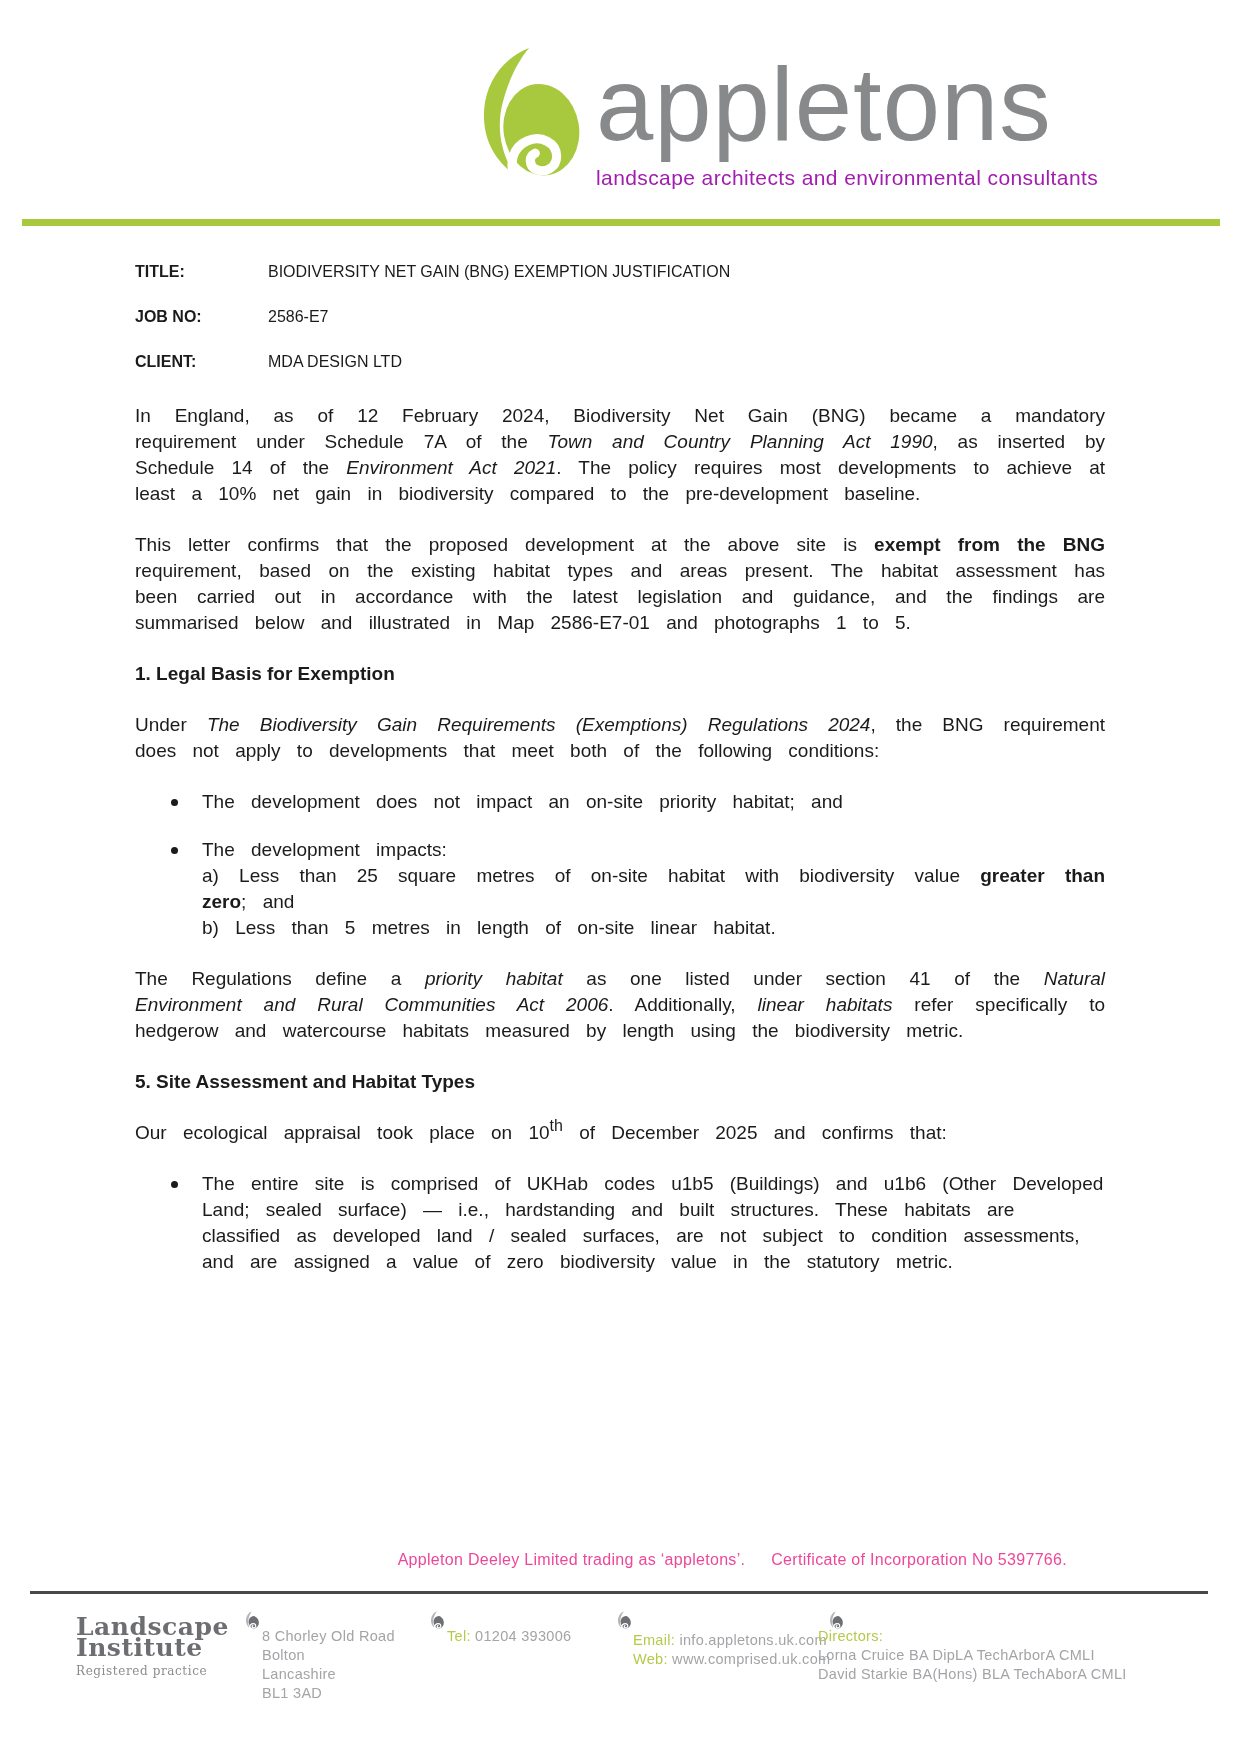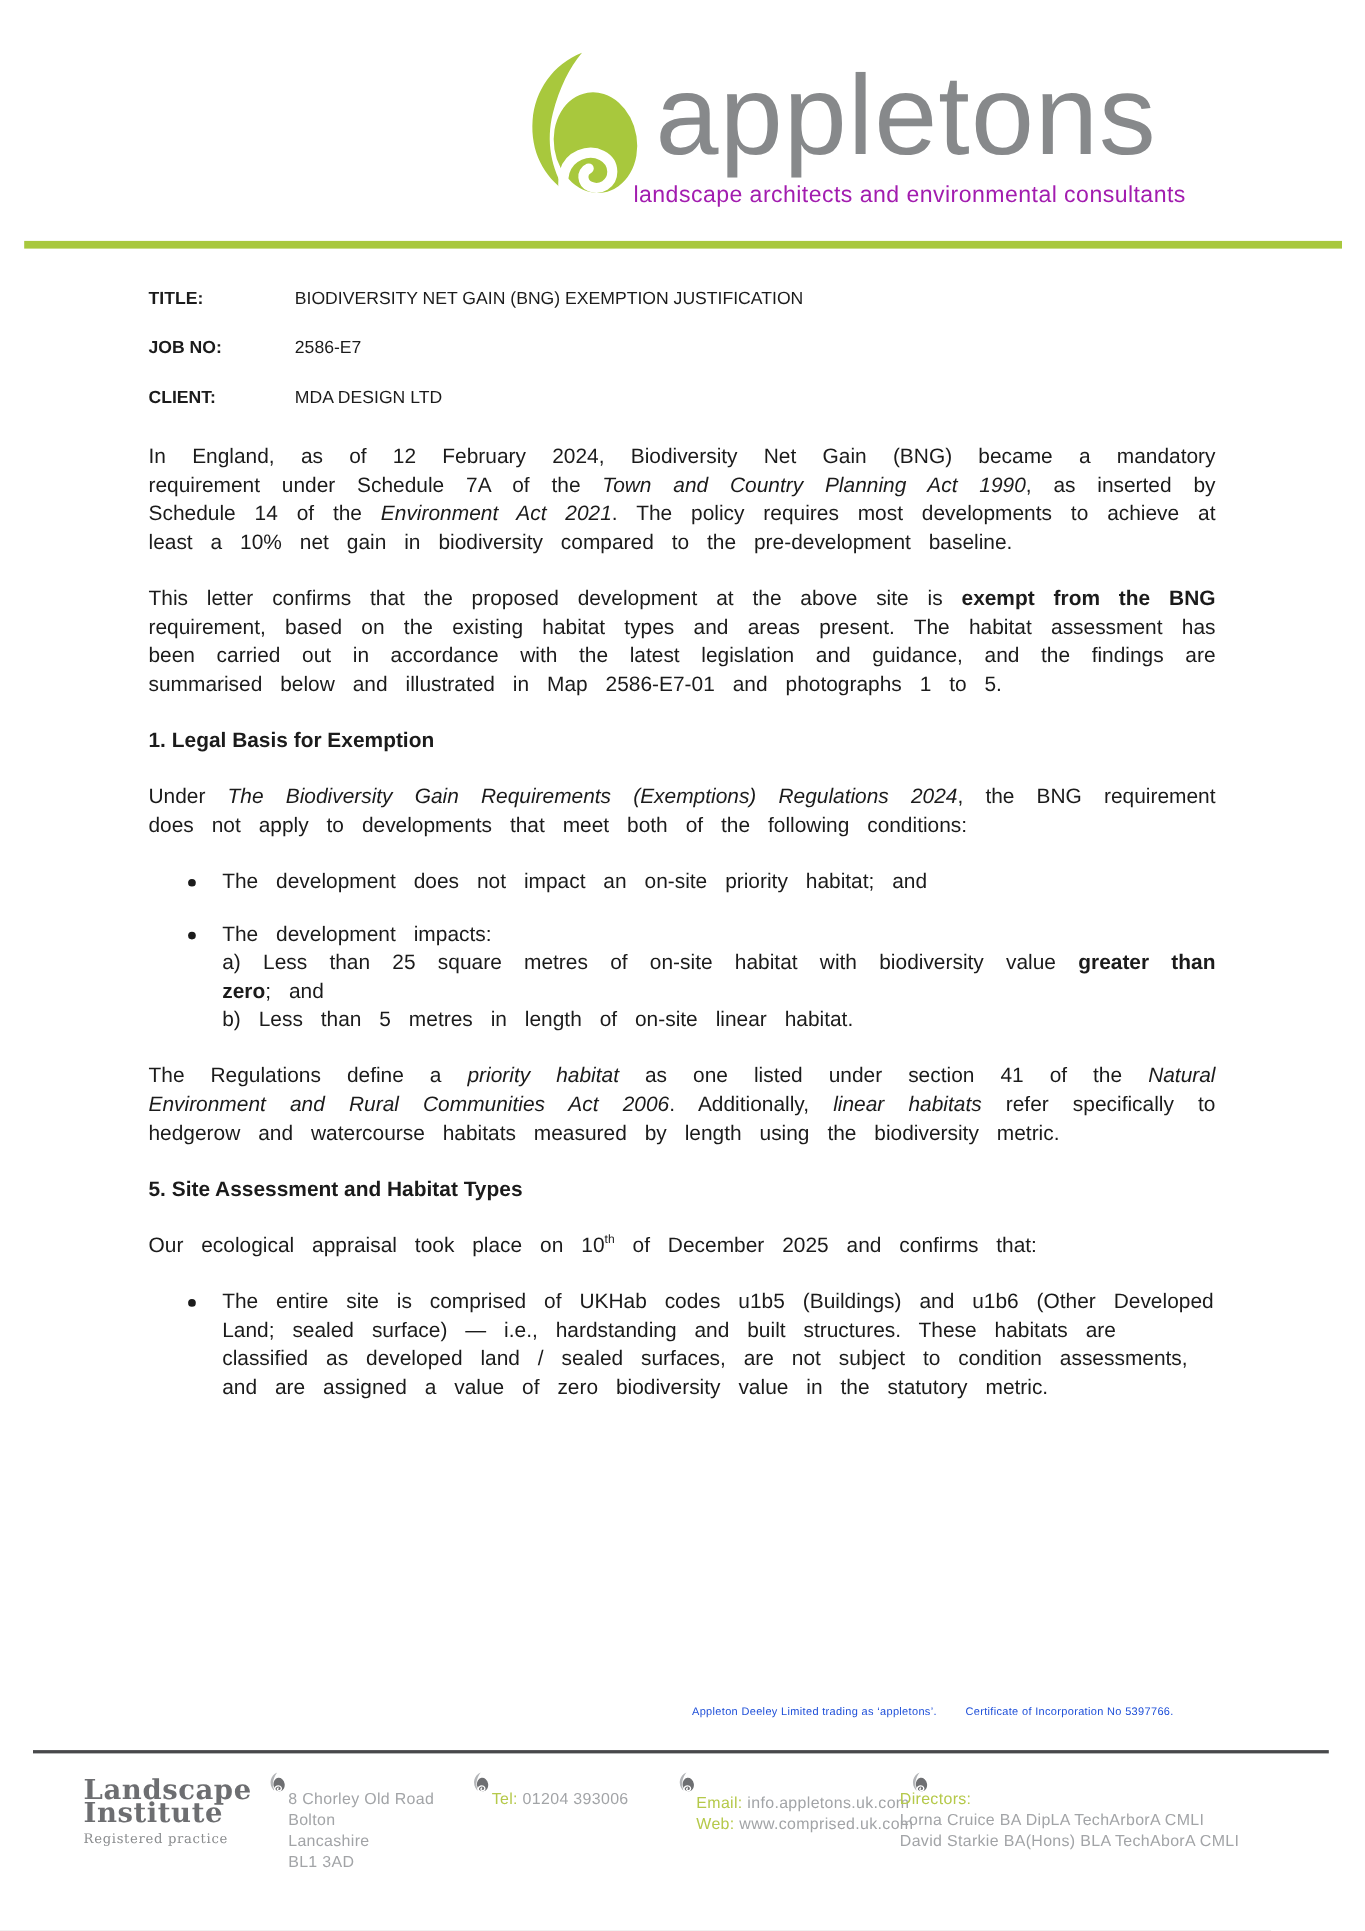--- a/index.html
+++ b/index.html
@@ -5,21 +5,21 @@
   html,body{margin:0;padding:0;background:#e8e8e8;}
   .page{
     position:relative;width:1241px;height:1755px;background:#ffffff;
     margin:0 auto;overflow:hidden;
     font-family:"Liberation Sans",sans-serif;color:#1b1b1b;
   }
 
   
   .brand-block{position:absolute;top:46px;left:460px;width:620px;display:flex;align-items:flex-start;}
   .brand-mark{width:130px;height:148px;flex:0 0 auto;}
-  .brand-textcol{display:flex;flex-direction:column;align-items:flex-end;margin-left:6px;width:482px;}
+  .brand-textcol{display:flex;flex-direction:column;align-items:flex-start;margin-left:6px;width:482px;}
   .brand-name{
     font-size:103px;line-height:118px;color:#87898b;letter-spacing:1px;
     font-weight:400;white-space:nowrap;align-self:flex-start;
   }
   .brand-tagline{font-size:21px;color:#a21caf;letter-spacing:.4px;margin-top:2px;white-space:nowrap;}
   .green-rule{position:absolute;top:219px;left:22px;width:1198px;height:7px;background:#a8c83d;}
 
   
   .doc-body{position:absolute;top:262px;left:135px;width:970px;font-size:19px;line-height:26px;}
   .meta{margin-bottom:32px;}
@@ -28,24 +28,24 @@
   .meta-value{flex:1;}
   .para{margin:0 0 25px 0;text-align:justify;word-spacing:11px;}
   .para.left{text-align:left;}
   .h-section{margin:0 0 25px 0;font-weight:bold;font-size:19px;}
   ul.blist{margin:0 0 25px 0;padding:0 0 0 67px;list-style:none;}
   ul.blist li{position:relative;margin:1px 0 22px 0;text-align:justify;word-spacing:11px;}
   ul.blist li.left{text-align:left;}
   ul.blist li::before{
     content:"";position:absolute;left:-31px;top:10px;width:7px;height:7px;border-radius:50%;background:#1b1b1b;
   }
-  sup.ord{font-size:11px;vertical-align:8px;line-height:0;text-align:right;}
+  sup.ord{font-size:16px;vertical-align:8px;line-height:0;text-align:right;}
 
   
-  .corp-line{position:absolute;top:1551px;right:174px;font-size:10px;color:#1d4ed8;letter-spacing:.3px;white-space:nowrap;}
+  .corp-line{position:absolute;top:1551px;right:174px;font-size:16px;color:#ec4899;letter-spacing:.3px;white-space:nowrap;}
   .corp-line .gap{display:inline-block;width:26px;}
   .footer-sep{position:absolute;top:1591px;left:30px;width:1178px;height:3px;background:#48494b;}
 
   .li-logo{position:absolute;left:76px;top:1616px;color:#6d6e71;font-family:"DejaVu Serif",serif;}
   .li-line{font-size:25px;font-weight:bold;line-height:21px;letter-spacing:.5px;}
   .li-sub{font-size:12px;margin-top:6px;letter-spacing:.6px;color:#8a8c8e;}
 
   .f-icon{position:absolute;width:17px;height:20px;}
   .f-col{position:absolute;font-size:14.5px;line-height:19px;color:#a2a4a7;letter-spacing:.3px;white-space:nowrap;}
   .f-green{color:#b5c94a;}

